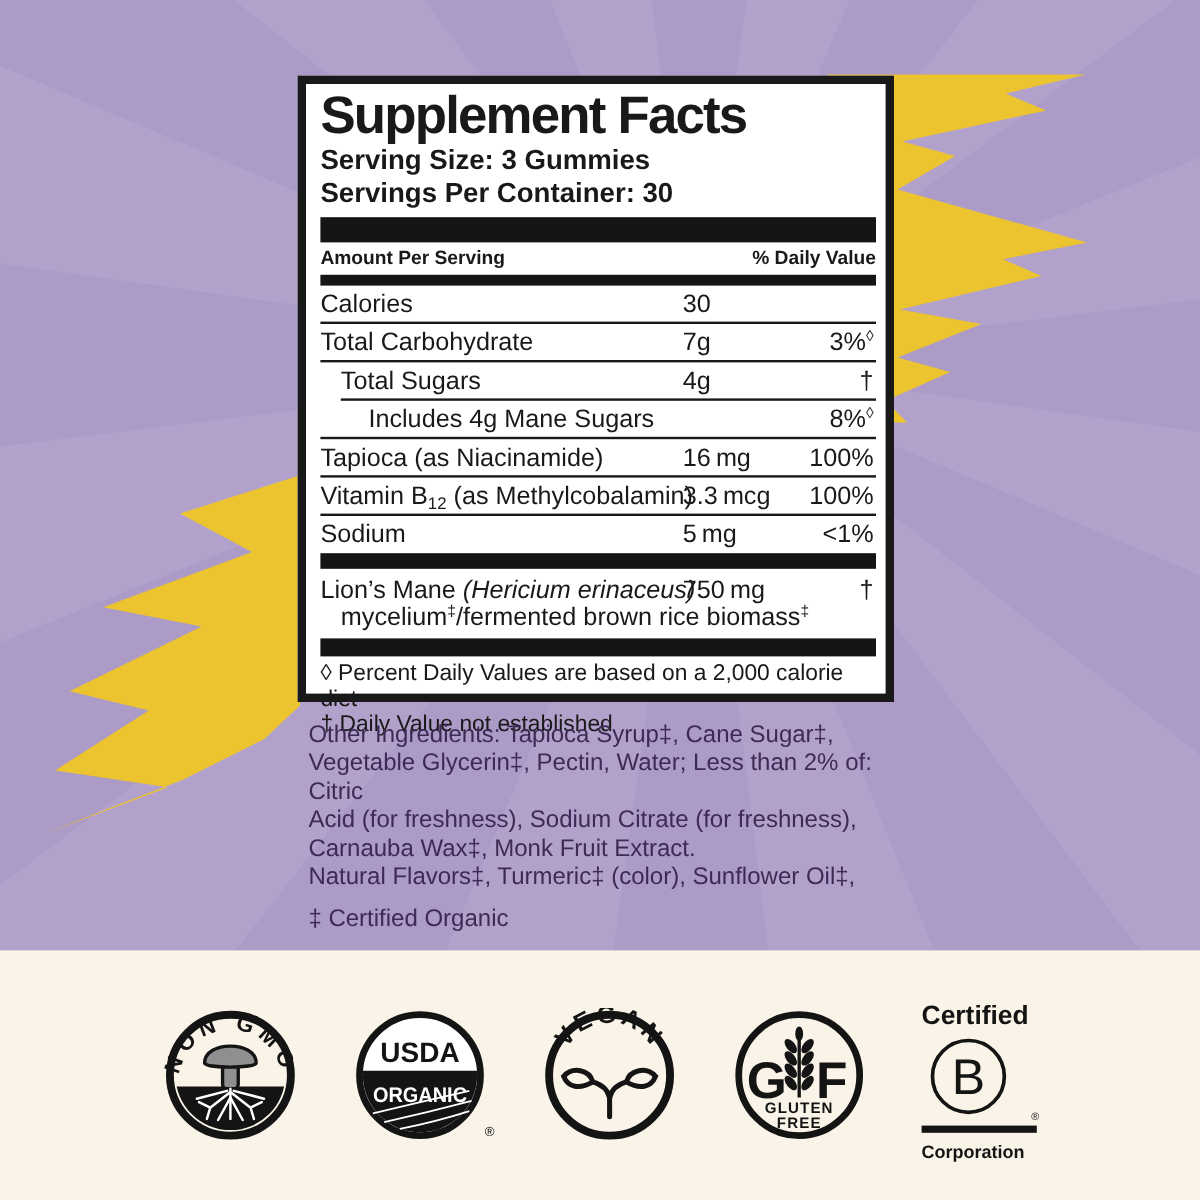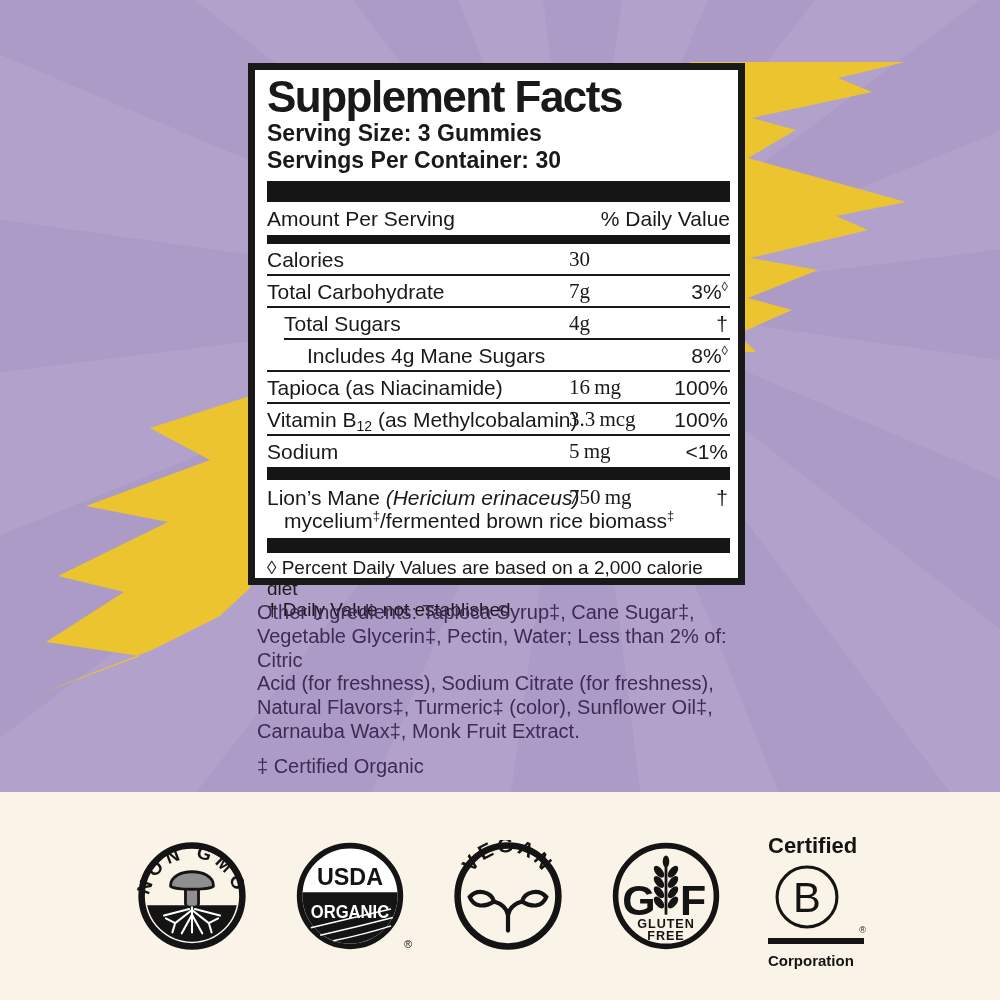--- a/index.html
+++ b/index.html
@@ -10,24 +10,24 @@
   .bg{position:absolute;left:0;top:0;width:1000px;height:792px;
       background:repeating-conic-gradient(from 8deg at 58% 38%, #b2a2cb 0deg 15deg, #ab9bc6 15deg 30deg);}
   .bolts{position:absolute;left:0;top:0;z-index:1;}
 
   
   .panel{position:absolute;left:248px;top:63px;width:497px;height:522px;box-sizing:border-box;
          background:#ffffff;border:7px solid #191919;padding:3px 8px 6px 12px;z-index:2;color:#191919;}
   .sf-title{font-size:44px;font-weight:bold;letter-spacing:-1.5px;line-height:46px;margin-top:1px;white-space:nowrap;}
   .serving{font-size:23px;font-weight:bold;line-height:27px;}
   .bar-thick{height:21px;background:#151515;margin-top:7px;}
-  .hdr-row{display:flex;justify-content:space-between;font-size:21px;font-weight:normal;padding:5px 0 4px 0;}
+  .hdr-row{display:flex;justify-content:space-between;font-size:16px;font-weight:bold;padding:5px 0 4px 0;}
   .bar-med{height:9px;background:#151515;}
   .row{position:relative;font-size:21px;line-height:21px;padding:5px 0 4px 0;}
-  .row .amt{position:absolute;left:302px;top:5px;font-family:Liberation Serif, serif;}
+  .row .amt{position:absolute;left:302px;top:5px;}
   .row .dv{position:absolute;right:2px;top:5px;}
   .sep{border-top:2px solid #191919;}
   .ind1{margin-left:17px;} .ind2{margin-left:40px;}
   sup.mk{font-size:13px;vertical-align:super;line-height:0;}
   sub.b12{font-size:14px;font-weight:inherit;vertical-align:baseline;position:relative;top:4px;line-height:0;}
   .bar-bot1{height:13px;background:#151515;margin-top:1px;}
   .bar-bot2{height:15px;background:#151515;margin-top:1px;}
   .lat{font-style:italic;text-align:right;}
   .lion2{font-size:21px;line-height:21px;margin-left:17px;padding:1px 0 6px 0;}
   .fnote{font-size:19px;line-height:21px;margin-top:4px;}
@@ -128,22 +128,22 @@
   <div class="bar-bot2"></div>
 
   <div class="fnote">◊ Percent Daily Values are based on a 2,000 calorie diet</div>
   <div class="fnote" style="margin-top:0;">† Daily Value not established</div>
 </div>
 
 <div class="ingredients">
   <div>Other Ingredients: Tapioca Syrup‡, Cane Sugar‡,</div>
   <div>Vegetable Glycerin‡, Pectin, Water; Less than 2% of: Citric</div>
   <div>Acid (for freshness), Sodium Citrate (for freshness),</div>
+  <div>Carnauba Wax‡, Monk Fruit Extract.</div>
   <div>Natural Flavors‡, Turmeric‡ (color), Sunflower Oil‡,</div>
-  <div>Carnauba Wax‡, Monk Fruit Extract.</div>
   <div class="org-note">‡ Certified Organic</div>
 </div>
 
 <div class="footer">
 
   <div class="badge">
     <svg width="112" height="112" viewBox="0 0 120 120">
       <circle cx="60" cy="60" r="54" fill="#faf3e8" stroke="#141414" stroke-width="7"></circle>
       <defs>
         <path id="ngArc" d="M 15,75 A 46,46 0 1 1 105,75" fill="none"></path>

